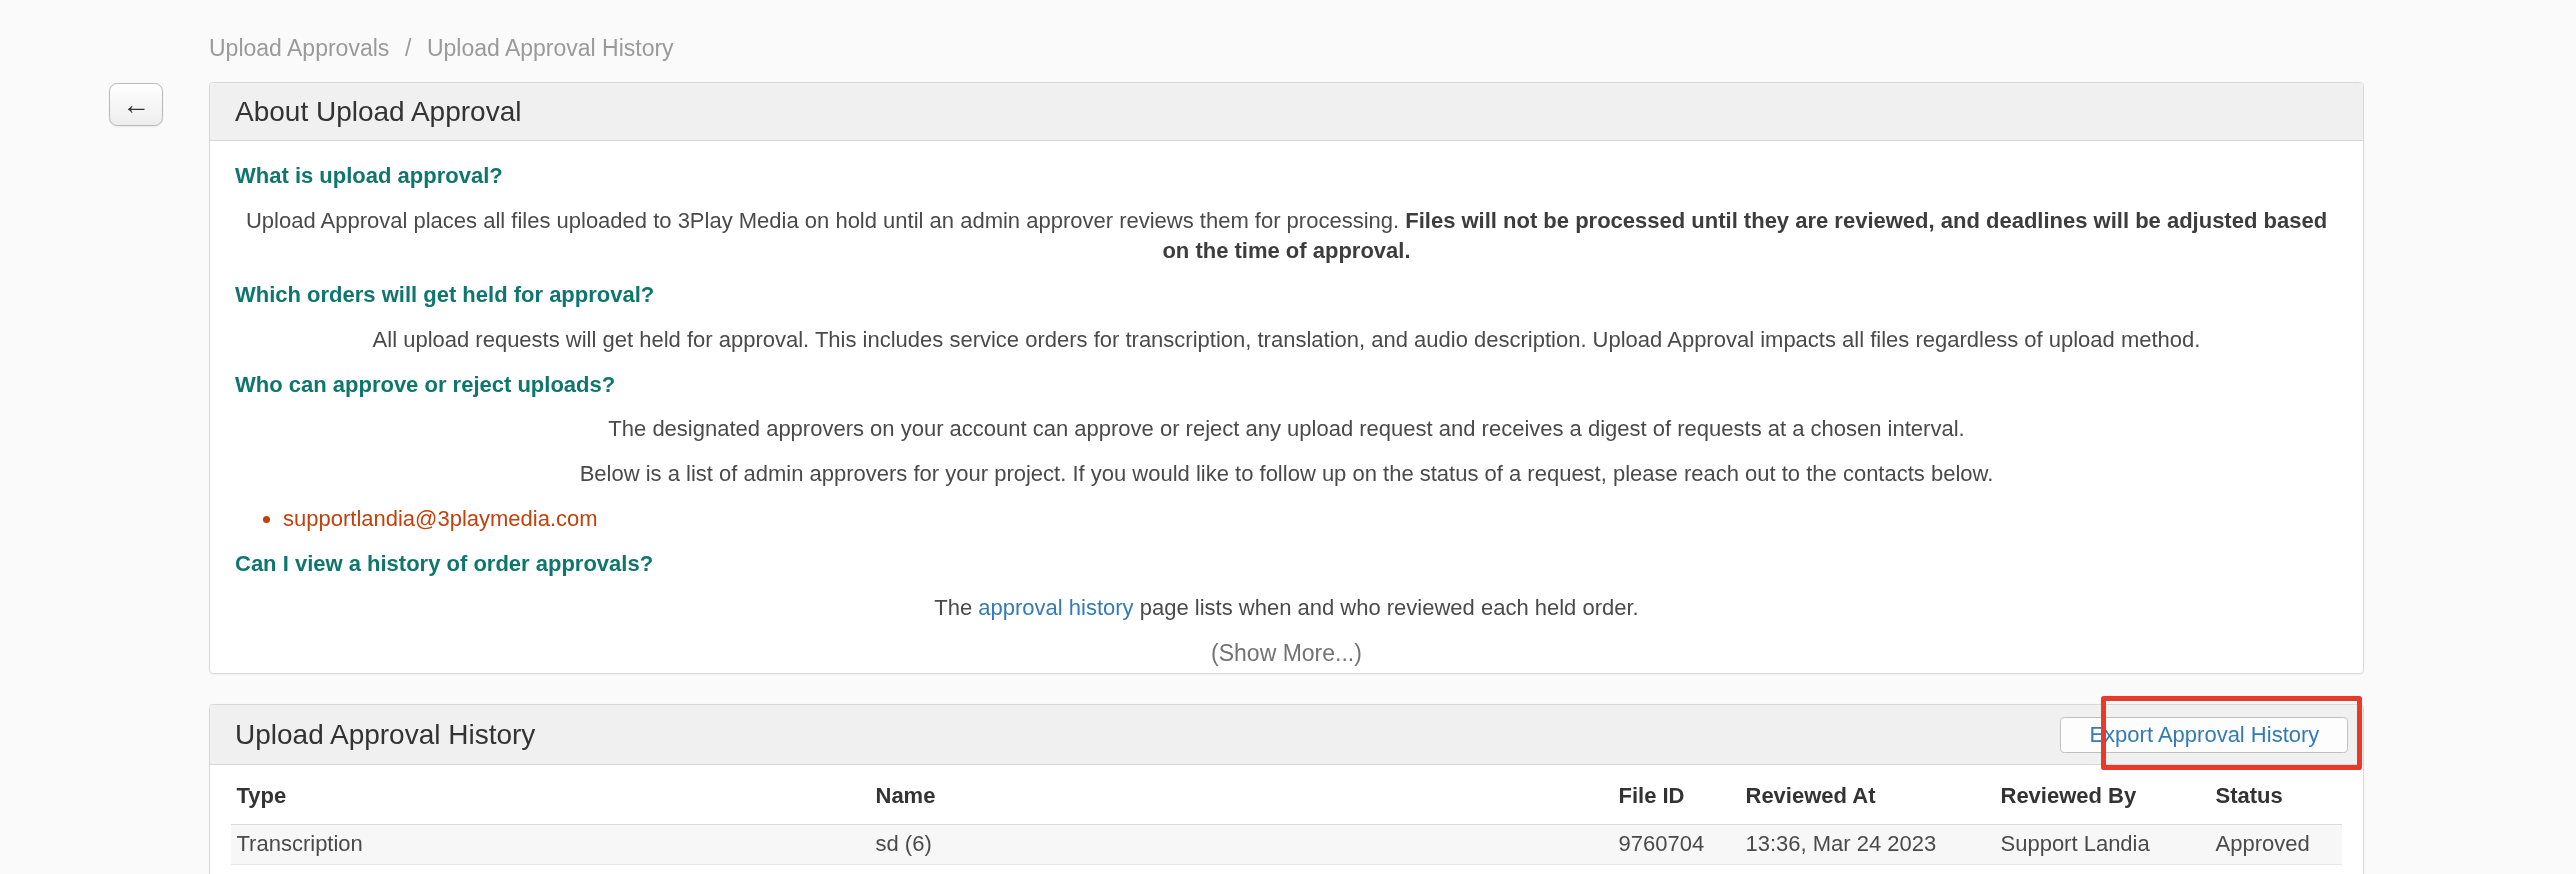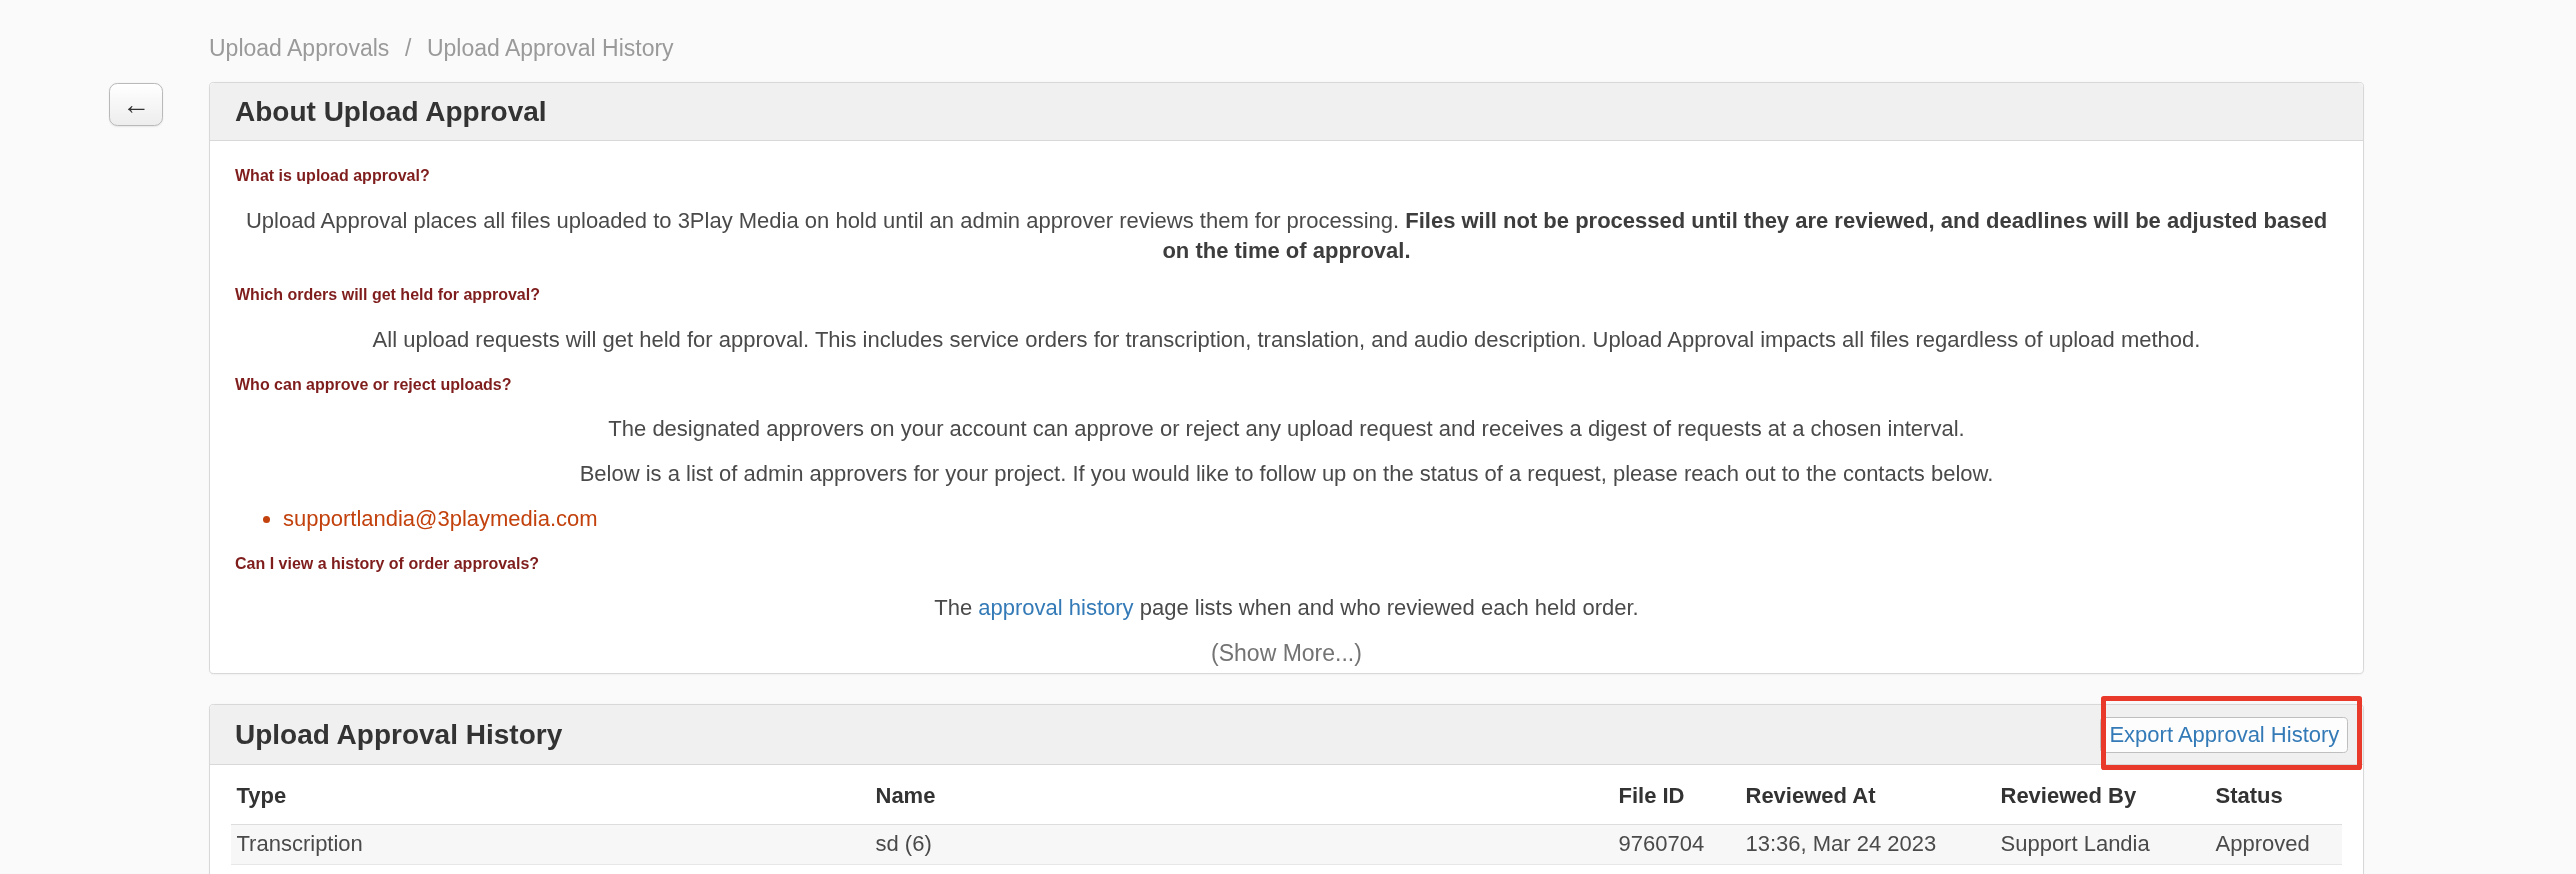--- a/index.html
+++ b/index.html
@@ -54,30 +54,30 @@
     box-shadow: 0 0.9px 1.8px rgba(0,0,0,0.04);
   }
   .panel-heading {
     background: #f0f0f0;
     border-bottom: 0.9px solid #d8d8d8;
     border-radius: 4.6px 4.6px 0 0;
     position: relative;
   }
   .panel-title {
     font-size: 28px;
-    font-weight: bold;
+    font-weight: normal;
     color: #333333;
   }
 
   .panel-about { top: 82px; height: 592px; }
   .panel-about .panel-heading { height: 58px; display: flex; align-items: center; padding-left: 25px; box-sizing: border-box; }
   .panel-about .panel-body { padding: 20px 25px 7.4px 25px; }
 
   .faq-q {
-    font-size: 16px; font-weight: bold; color: #7f1d1d;
+    font-size: 22px; font-weight: bold; color: #0f766e;
     line-height: 30px; margin: 0 0 14.7px 0;
   }
   .faq-a {
     font-size: 22px; color: #4a4a4a;
     line-height: 30px; margin: 0 0 14.7px 0; text-align: center;
   }
   .faq-a strong { color: #3d3d3d; }
   .faq-a a { color: #337ab7; text-decoration: none; cursor: pointer; }
   ul.contact-list {
     margin: 0 0 14.7px 0; padding-left: 48px;
@@ -91,21 +91,21 @@
   .show-more a { color: #737373; text-decoration: none; cursor: pointer; }
 
   
   .panel-history { top: 704px; height: 368px; border-radius: 4.6px 4.6px 0 0; }
   .panel-history .panel-heading { height: 60px; display: flex; align-items: center; padding-left: 25px; box-sizing: border-box; }
 
   .export-btn {
     position: absolute;
     right: 14.7px; top: 12px;
     height: 36px;
-    padding: 0 8px;
+    padding: 0 28px;
     background: #fdfdfd;
     border: 0.9px solid #bfbfbf;
     border-radius: 4.6px;
     color: #337ab7;
     font-size: 22px;
     font-family: inherit;
     cursor: pointer;
     display: flex; align-items: center;
     box-sizing: border-box;
   }

